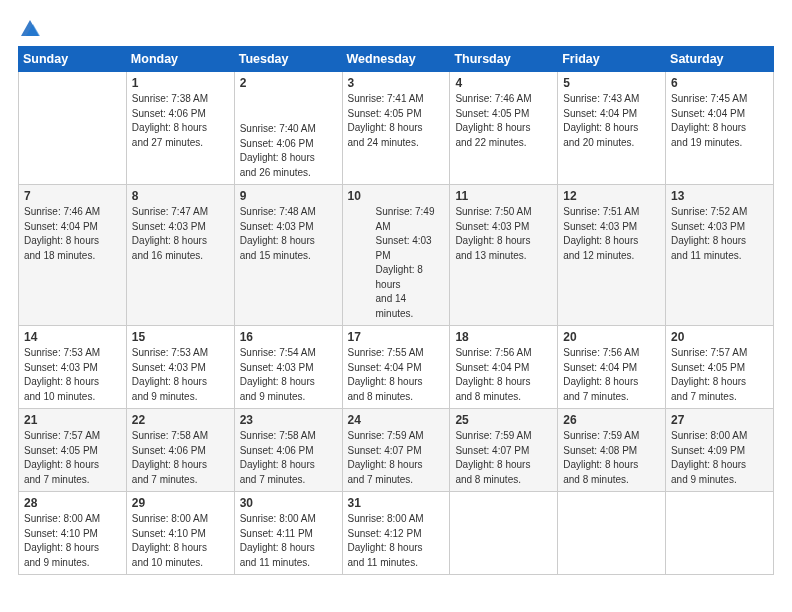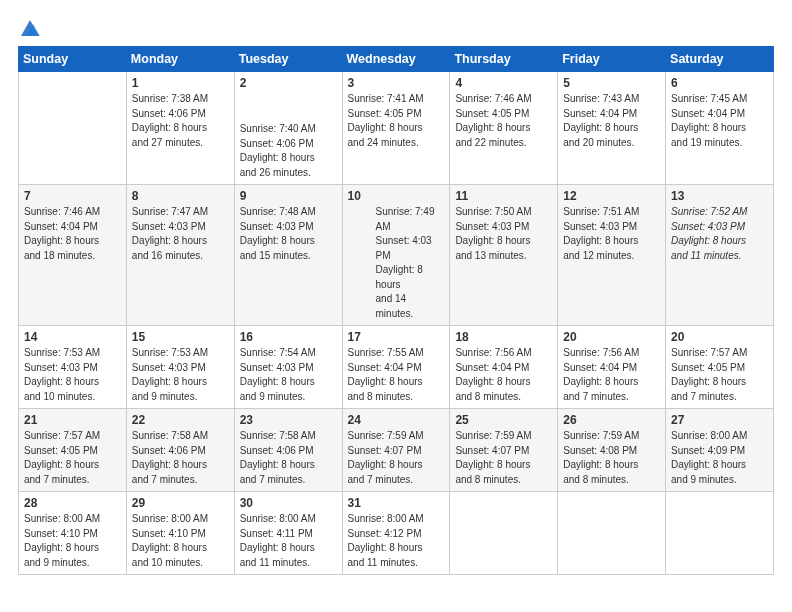--- a/index.html
+++ b/index.html
@@ -216,21 +216,21 @@
           </td>
           <td>
             <span class="day-num">12</span>
             <div class="day-info" style="white-space: pre-line;">Sunrise: 7:51 AM
 Sunset: 4:03 PM
 Daylight: 8 hours
 and 12 minutes.</div>
           </td>
           <td>
             <span class="day-num">13</span>
-            <div class="day-info" style="white-space: pre-line; font-style: italic;">Sunrise: 7:52 AM
+            <div class="day-info" style="white-space: pre-line;">Sunrise: 7:52 AM
 Sunset: 4:03 PM
 Daylight: 8 hours
 and 11 minutes.</div>
           </td>
         </tr>
         <tr>
           <td>
             <span class="day-num">14</span>
             <div class="day-info" style="white-space: pre-line;">Sunrise: 7:53 AM
 Sunset: 4:03 PM

